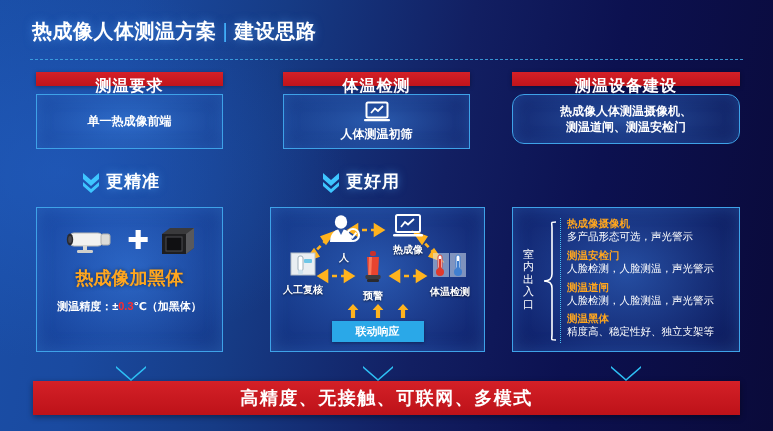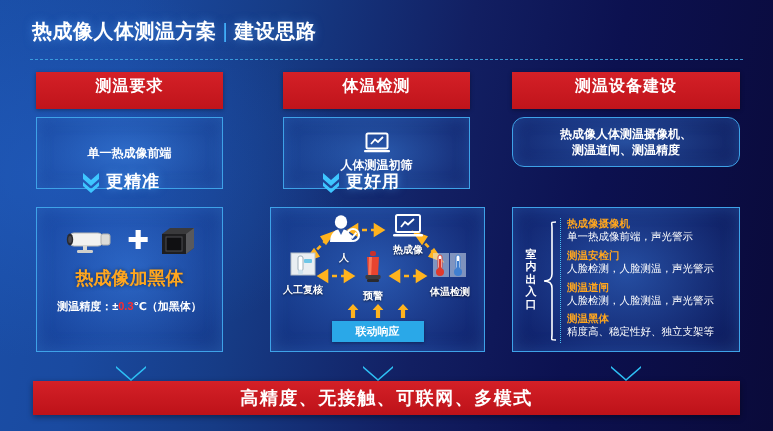--- a/index.html
+++ b/index.html
@@ -28,36 +28,36 @@
     border-top:1px dashed #3fa9e8;opacity:.85;
   }
 
   
   .col{position:absolute;top:72px;}
   .col.c1{left:36px;width:187px;}
   .col.c2{left:283px;width:187px;}
   .col.c3{left:512px;width:228px;}
 
   .hdr{
-    height:37px;line-height:27px;text-align:center;
+    height:14px;line-height:27px;text-align:center;
     background:linear-gradient(180deg,#d42027 0%,#c0141b 100%);
     color:#fff;font-size:16px;font-weight:bold;letter-spacing:1px;
     box-shadow:0 1px 4px rgba(0,0,0,.35);
   }
 
   .panel{
     margin-top:8px;
     border:1px solid #3ea2e8;
     background:
       radial-gradient(ellipse 85% 110% at 50% 50%, rgba(60,130,225,.55) 0%, rgba(20,55,140,.35) 70%, rgba(12,28,95,.25) 100%);
     box-shadow:inset 0 0 16px rgba(70,150,240,.30);
     box-sizing:border-box;
     position:relative;
   }
-  .panel.top{height:72px;display:flex;flex-direction:column;align-items:center;justify-content:center;}
+  .panel.top{height:55px;display:flex;flex-direction:column;align-items:center;justify-content:center;}
   .panel.top.tall{height:50px;border-radius:12px;}
 
   .ptext{color:#fff;font-size:12px;font-weight:bold;text-align:center;line-height:1.35;}
   .ptext.two{font-size:12px;}
 
   
   .arrowrow{position:absolute;top:170px;display:flex;align-items:center;gap:6px;}
   .arrowrow.a1{left:82px;}
   .arrowrow.a2{left:322px;align-items:flex-end;}
   .arrowrow.a3{left:578px;}
@@ -96,22 +96,22 @@
     position:absolute;left:50%;transform:translateX(-50%);bottom:9px;
     width:92px;height:21px;line-height:21px;text-align:center;
     background:#2aa8e8;color:#fff;font-size:11px;font-weight:bold;
     box-shadow:0 1px 3px rgba(0,0,0,.35);
   }
   .uparrows{position:absolute;left:50%;transform:translateX(-50%);bottom:33px;display:flex;gap:14px;}
 
   
   .vlabel{
     position:absolute;left:10px;top:50%;transform:translateY(-50%);
-    width:16px;color:#fff;font-size:11px;font-weight:bold;line-height:1.15;
-    text-align:center;
+    width:16px;color:#fff;font-size:11px;font-weight:normal;line-height:1.15;
+    text-align:left;
   }
   .brace{position:absolute;left:30px;top:12px;}
   .dotline{position:absolute;left:47px;top:10px;height:125px;width:0;
     border-left:1px dotted #4fd2ff;opacity:.9;}
   .items{position:absolute;left:54px;top:9px;right:6px;}
   .item{margin-bottom:5px;}
   .item .t{color:#ffa61e;font-size:10.5px;font-weight:bold;line-height:1.25;}
   .item .d{color:#ffffff;font-size:10.5px;line-height:1.3;white-space:nowrap;}
 
   
@@ -294,36 +294,36 @@
 
         <div class="linkbtn">联动响应</div>
       </div>
     </div>
   </div>
 
   <div class="col c3">
     <div class="hdr">测温设备建设</div>
     <div class="panel top tall">
       <div class="ptext two">热成像人体测温摄像机、</div>
-      <div class="ptext two">测温道闸、测温精度</div>
+      <div class="ptext two">测温道闸、测温安检门</div>
     </div>
   </div>
 
 
   <div class="lower l3">
     <div class="lowerbox">
       <div class="vlabel">室内出入口</div>
       <svg class="brace" width="14" height="122" viewBox="0 0 14 122">
         <path d="M13 2 C7 2 9 2 9 8 L9 54 C9 60 5 61 1 61 C5 61 9 62 9 68 L9 114 C9 120 7 120 13 120" fill="none" stroke="#ffffff" stroke-width="1.6"></path>
       </svg>
       <div class="dotline"></div>
       <div class="items">
         <div class="item">
           <div class="t">热成像摄像机</div>
-          <div class="d">单一热成像前端，声光警示</div>
+          <div class="d">多产品形态可选，声光警示</div>
         </div>
         <div class="item">
           <div class="t">测温安检门</div>
           <div class="d">人脸检测，人脸测温，声光警示</div>
         </div>
         <div class="item">
           <div class="t">测温道闸</div>
           <div class="d">人脸检测，人脸测温，声光警示</div>
         </div>
         <div class="item">

